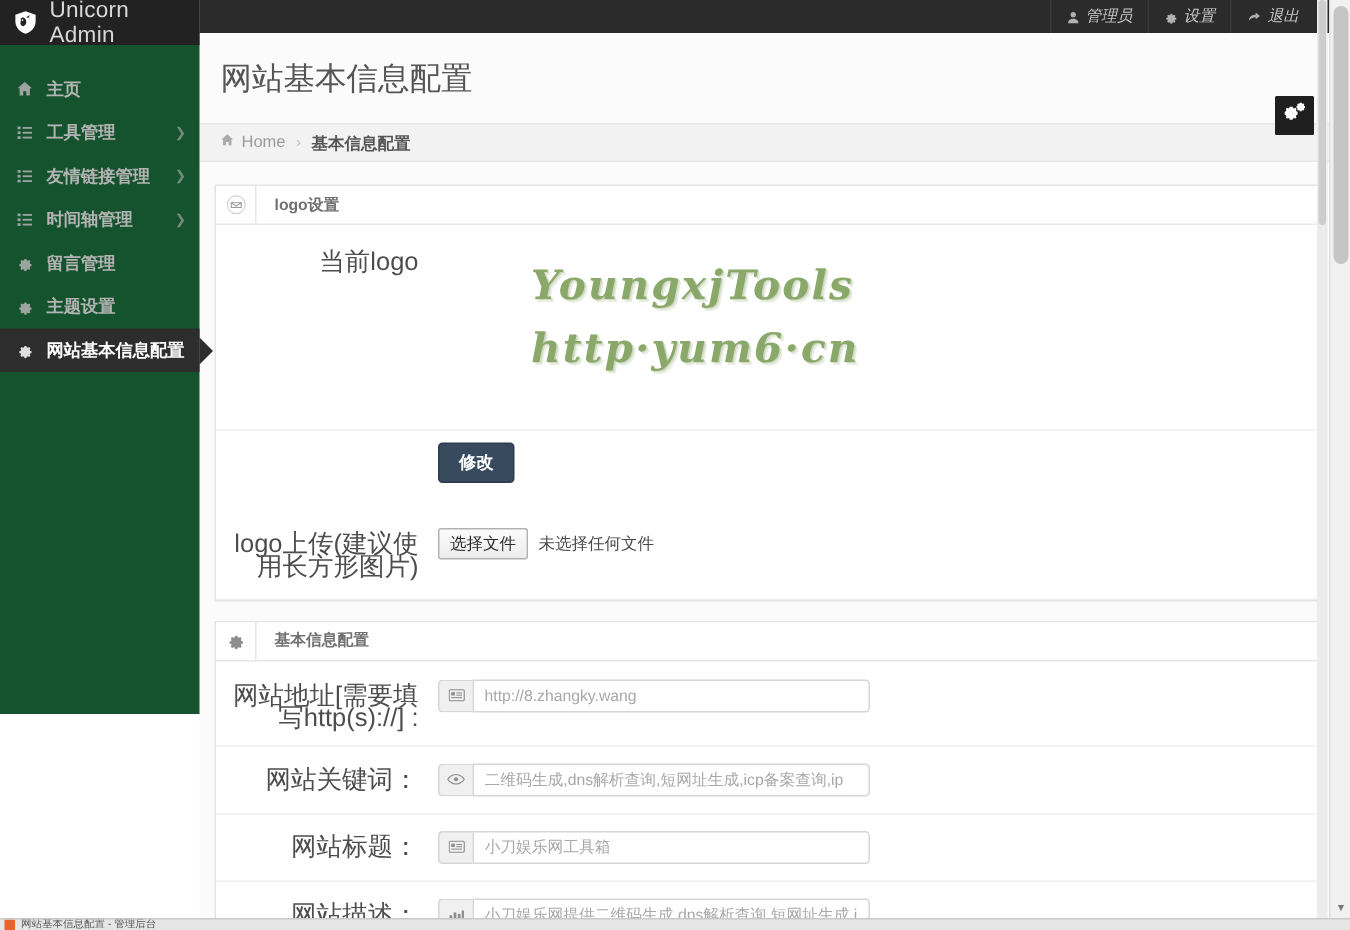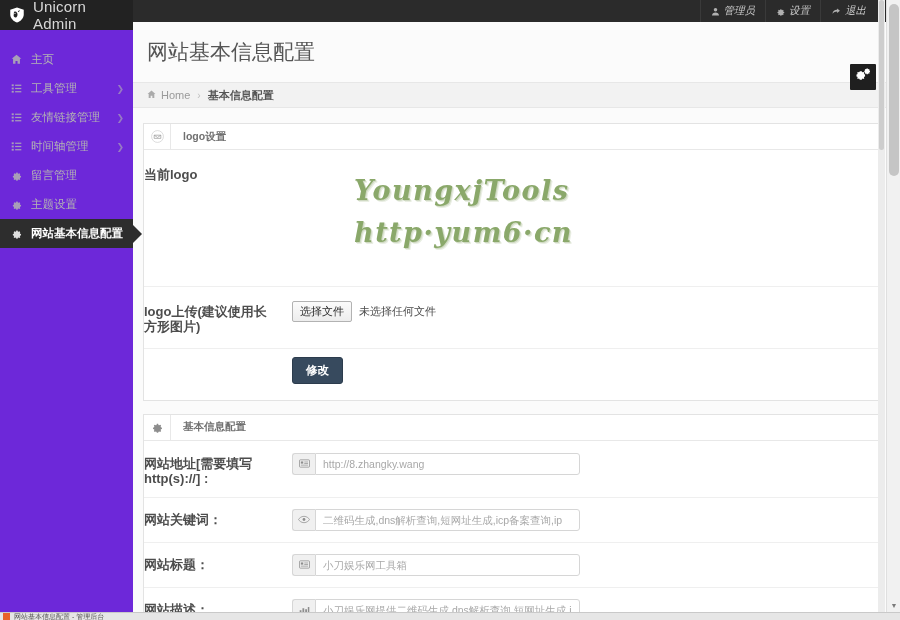--- a/index.html
+++ b/index.html
@@ -5,33 +5,33 @@
   * { box-sizing: border-box; margin: 0; padding: 0; }
   html, body {
     width: 900px; height: 620px; overflow: hidden;
     font-family: "Liberation Sans", "DejaVu Sans", sans-serif;
     background: #f7f7f7;
   }
   #root { position: relative; width: 900px; height: 620px; overflow: hidden; background:#fff; }
 
   
   .sidebar {
-    position: absolute; left: 0; top: 0; width: 133px; height: 612px;
-    background: #6d28d9; color: #c4c4c4; z-index: 30;
+    position: absolute; left: 0; top: 0; width: 133px; height: 476px;
+    background: #14532d; color: #c4c4c4; z-index: 30;
   }
   .brand {
     height: 30px; background: #222; display: flex; align-items: center;
     padding-left: 8px; gap: 7px;
   }
   .brand-logo { width: 18px; height: 18px; display:block; }
   .brand-text { font-size: 15px; color: #d8d8d8; letter-spacing: .2px; font-weight: 300; }
   .nav { padding-top: 15px; }
   .nav-item {
     position: relative; height: 29px; display: flex; align-items: center;
-    padding-left: 9px; font-size: 11.5px; color: #b3b3b3; cursor: pointer;
+    padding-left: 9px; font-size: 11.5px; color: #b3b3b3; cursor: pointer; font-weight: bold;
   }
   .nav-item .ni-icon { width: 14px; display:flex; align-items:center; justify-content:center; margin-right:8px; opacity:.85; }
   .nav-item .ni-icon svg { display:block; }
   .nav-item .ni-label { flex: 1; white-space: nowrap; }
   .nav-item .ni-caret { margin-right: 9px; opacity: .6; font-size: 9px; }
   .nav-item.active { background: #2d2d2d; color: #ffffff; font-weight: bold; }
   .nav-item.active::after {
     content: ""; position: absolute; right: -9px; top: 50%; transform: translateY(-50%);
     border-top: 9px solid transparent; border-bottom: 9px solid transparent;
     border-left: 9px solid #2d2d2d;
@@ -82,22 +82,22 @@
   .panel-head { height: 26px; display: flex; align-items: stretch; border-bottom: 1px solid #e8e8e8; background:#fff; }
   .panel-head-icon {
     width: 27px; display: flex; align-items: center; justify-content: center;
     border-right: 1px solid #e8e8e8;
   }
   .panel-head-title { display:flex; align-items:center; padding-left: 12px; font-size: 10.5px; color: #707070; font-weight: bold; }
 
   .form-row { display: flex; align-items: flex-start; padding: 14px 0; border-bottom: 1px solid #efefef; }
   .form-row.noborder { border-bottom: none; }
   .form-label {
-    width: 148px; padding-right: 13px; font-size: 13px;
-    color: #4d4d4d; font-weight: bold; line-height: 15px; padding-top: 3px;
+    width: 148px; text-align: right; padding-right: 13px; font-size: 17px;
+    color: #4d4d4d; font-weight: normal; line-height: 15px; padding-top: 3px;
   }
   .form-field { flex: 1; padding-right: 22px; }
 
   .logo-display { padding: 6px 0 18px 0; }
   .logo-line {
     font-family: "DejaVu Serif", serif; font-size: 27px; color: #8aa86a;
     letter-spacing: 1.5px; line-height: 1.55; text-align: left;
     padding-left: 62px; font-style: italic; font-weight: bold;
     text-shadow: 1px 1px 0 #cfd9c2, 2px 2px 0 #e9eee3;
   }
@@ -329,34 +329,34 @@
         <div class="form-row">
           <div class="form-label">当前logo</div>
           <div class="form-field">
             <div class="logo-display">
               <div class="logo-line">YoungxjTools</div>
               <div class="logo-line">http·yum6·cn</div>
             </div>
           </div>
         </div>
 
+        <div class="form-row noborder" style="padding-top:8px;padding-bottom:16px;">
+          <div class="form-label"></div>
+          <div class="form-field">
+            <button class="btn-primary">修改</button>
+          </div>
+        </div>
+
         <div class="form-row">
           <div class="form-label">logo上传(建议使用长方形图片)</div>
           <div class="form-field">
             <div class="file-input">
               <span class="file-btn">选择文件</span>
               <span class="file-none">未选择任何文件</span>
             </div>
-          </div>
-        </div>
-
-        <div class="form-row noborder" style="padding-top:8px;padding-bottom:16px;">
-          <div class="form-label"></div>
-          <div class="form-field">
-            <button class="btn-primary">修改</button>
           </div>
         </div>
       </div>
 
       <div class="panel">
         <div class="panel-head">
           <div class="panel-head-icon">
             <svg width="12" height="12" viewBox="0 0 16 16">
                 <path d="M8 5.2a2.8 2.8 0 100 5.6 2.8 2.8 0 000-5.6zm6.6 3.7l-1.4-.5a5.4 5.4 0 00-.4-1l.7-1.3-1.2-1.2-1.3.7a5.4 5.4 0 00-1-.4L9.5 3.8h-1.7L7.3 5.2a5.4 5.4 0 00-1 .4L5 4.9 3.8 6.1l.7 1.3a5.4 5.4 0 00-.4 1l-1.4.5v1.7l1.4.5a5.4 5.4 0 00.4 1L3.8 13.4 5 14.6l1.3-.7a5.4 5.4 0 001 .4l.5 1.4h1.7l.5-1.4a5.4 5.4 0 001-.4l1.3.7 1.2-1.2-.7-1.3a5.4 5.4 0 00.4-1l1.4-.5z" fill="#8d8d8d"></path>
               </svg>

